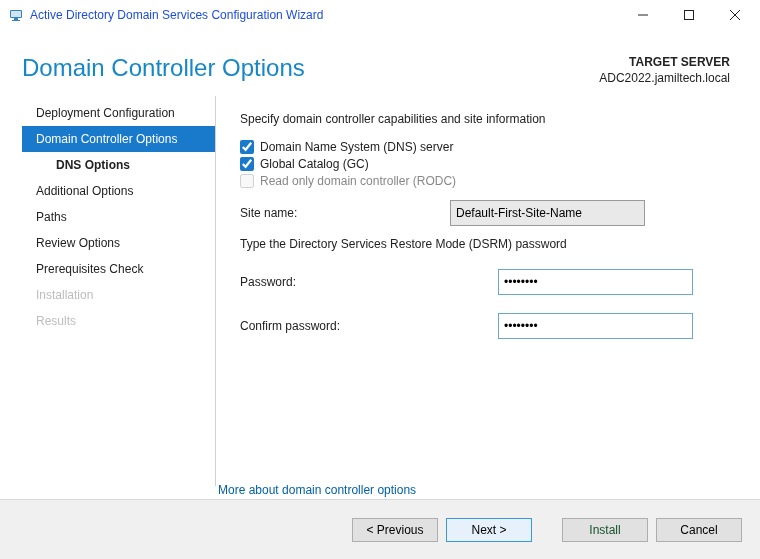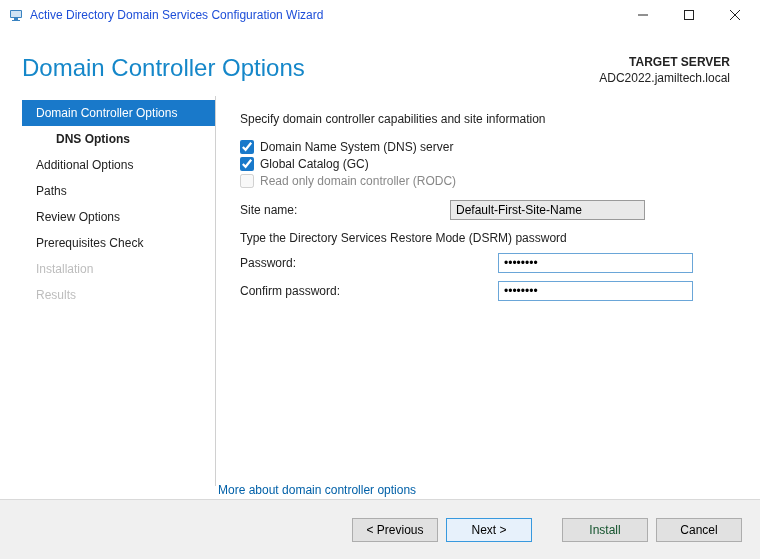--- a/index.html
+++ b/index.html
@@ -100,36 +100,36 @@
     margin: 0;
   }
   .check-row.disabled { color: #888; }
   .form-row {
     display: flex; align-items: center;
     margin-top: 12px;
   }
   .form-row .label-col { width: 210px; }
   .form-row select, .form-row input[type=password] {
     width: 195px;
-    height: 20px;
+    height: 26px;
     font-family: inherit;
     font-size: 12px;
     border: 1px solid #9a9a9a;
     padding: 2px 5px;
     background: #fff;
   }
   .form-row select {
     background: #e9e9e9;
     position: relative;
   }
   .form-row input[type=password] {
     border-color: #6aa6d8;
   }
   .section-subtitle { margin: 11px 0 4px 0; }
-  .pw-row { margin-top: 8px; gap: 48px; }
+  .pw-row { margin-top: 18px; gap: 48px; }
 
   .more-link {
     position: absolute;
     bottom: 62px;
     left: 218px;
     color: #0060a8;
     font-size: 12px;
   }
 
   
@@ -207,20 +207,21 @@
 <div class="header">
   <h1 class="page-title">Domain Controller Options</h1>
   <div class="target">
     <div class="label">TARGET SERVER</div>
     <div>ADC2022.jamiltech.local</div>
   </div>
 </div>
 
 <div class="body">
   <div class="sidebar">
+    <div class="side-item">Deployment Configuration</div>
     <div class="side-item active">Domain Controller Options</div>
     <div class="side-item child">DNS Options</div>
     <div class="side-item">Additional Options</div>
     <div class="side-item">Paths</div>
     <div class="side-item">Review Options</div>
     <div class="side-item">Prerequisites Check</div>
     <div class="side-item disabled">Installation</div>
     <div class="side-item disabled">Results</div>
   </div>
 

